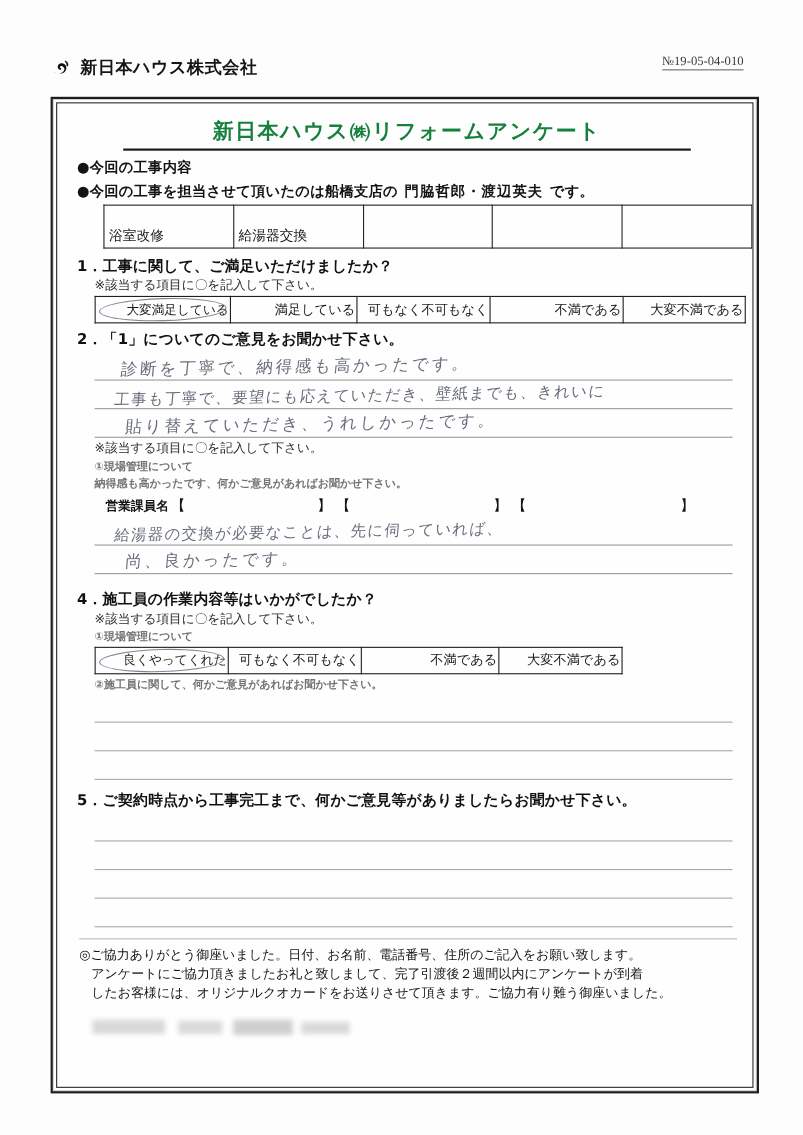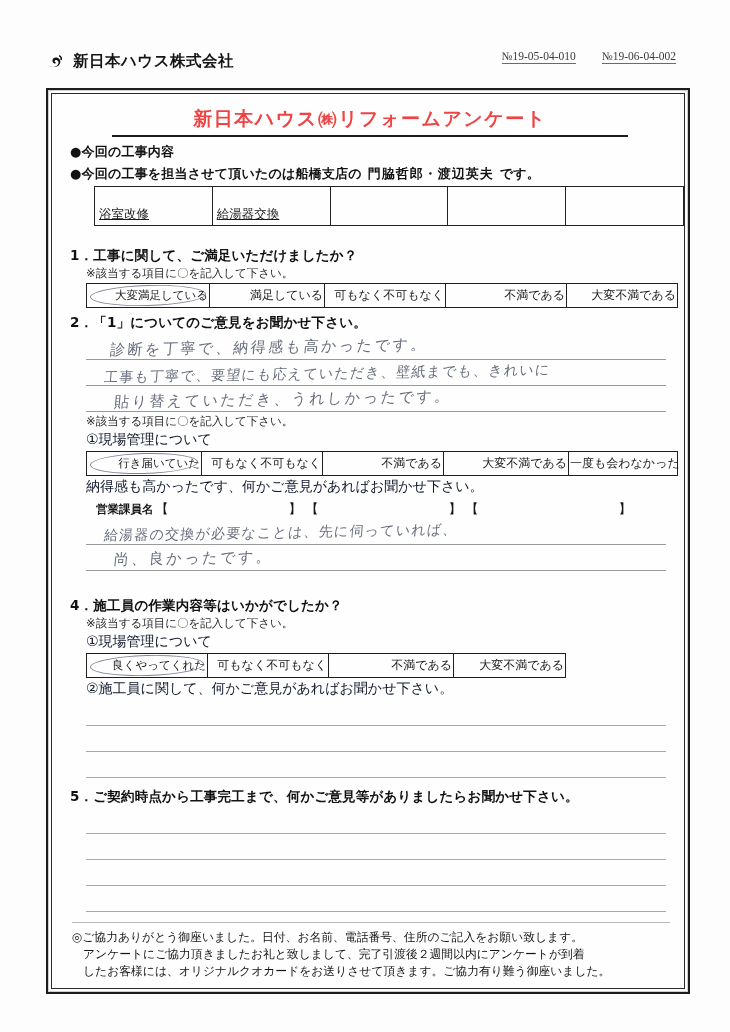--- a/index.html
+++ b/index.html
@@ -46,20 +46,21 @@
     font-weight: bold;
     letter-spacing: 0.5px;
     color: #141414;
     white-space: nowrap;
   }
   .ref-numbers {
     margin-left: auto;
     display: flex;
     gap: 26px;
     padding-right: 18px;
+    flex-direction: column;
   }
   .ref-no {
     font-size: 11.5px;
     color: #3a3a3a;
     border-bottom: 1px solid #6a6a6a;
     padding-bottom: 1px;
     font-family: "Liberation Serif", serif;
     white-space: nowrap;
   }
 
@@ -92,43 +93,42 @@
 
   
   .doc-title {
     text-align: center;
     font-size: 19px;
     font-weight: bold;
     letter-spacing: 1.5px;
     padding: 4px 0 3px;
     margin: 0 42px 6px;
     border-bottom: 2px solid #1c1c1c;
-    color: #ef4444;
+    color: #15803d;
   }
 
   
   .bullet-line {
     font-size: 13px;
     font-weight: bold;
     margin: 4px 0 2px;
     letter-spacing: 0.2px;
     color: #131313;
   }
   .staff-names {
     padding: 0 6px;
     letter-spacing: 1px;
   }
 
   
   .work-table {
     border-collapse: collapse;
-    margin: 3px 0 21px 24px;
+    margin: 3px 0 7px 24px;
     width: 590px;
     table-layout: fixed;
-    text-decoration: underline;
   }
   .work-table td {
     border: 1px solid #222;
     height: 36px;
     vertical-align: bottom;
     padding: 0 0 2px 4px;
     font-size: 12.5px;
     color: #181818;
   }
 
@@ -139,24 +139,24 @@
     margin: 6px 0 1px;
     letter-spacing: 0.2px;
     color: #111;
   }
   .note {
     font-size: 11.5px;
     margin: 1px 0 2px 16px;
     color: #2a2a2a;
   }
   .sub-label {
-    font-size: 14px;
-    font-weight: normal;
+    font-size: 10px;
+    font-weight: bold;
     margin: 2px 0 2px 16px;
-    color: #0f172a;
+    color: #737373;
   }
 
   
   .opt-table {
     border-collapse: collapse;
     margin-left: 16px;
     table-layout: fixed;
   }
   .opt-table.w5 { width: 592px; }
   .opt-table.w4 { width: 480px; }
@@ -321,50 +321,39 @@
           <div class="hw-line">
             <span class="hw-text i2">工事も丁寧で、要望にも応えていただき、壁紙までも、きれいに</span>
           </div>
           <div class="hw-line">
             <span class="hw-text i3">貼り替えていただき、うれしかったです。</span>
           </div>
         </div>
 
         <div class="note">※該当する項目に〇を記入して下さい。</div>
         <div class="sub-label">①現場管理について</div>
-        <table class="opt-table w5">
-          <tbody>
-              <tr>
-            <td class="first marked" style="width:112px">行き届いていた</td>
-            <td style="width:118px">可もなく不可もなく</td>
-            <td style="width:118px">不満である</td>
-            <td style="width:122px">大変不満である</td>
-            <td>一度も会わなかった</td>
-          </tr>
-        </tbody>
-          </table>
         <div class="sub-label">納得感も高かったです、何かご意見があればお聞かせ下さい。</div>
 
         <div class="staff-row">
           <span class="lbl">営業課員名</span>
           <span class="bracket-slot">【<span class="gap g1"></span>】</span>
           <span class="bracket-slot">【<span class="gap g2"></span>】</span>
           <span class="bracket-slot">【<span class="gap g3"></span>】</span>
         </div>
 
         <div class="hw-block" style="width:580px;margin-top:1px">
           <div class="hw-line">
             <span class="hw-text i2">給湯器の交換が必要なことは、先に伺っていれば、</span>
           </div>
           <div class="hw-line">
             <span class="hw-text i3">尚、良かったです。</span>
           </div>
         </div>
 
-        <div class="question" style="margin-top:26px">4．施工員の作業内容等はいかがでしたか？</div>
+        <div class="question" style="margin-top:14px">4．施工員の作業内容等はいかがでしたか？</div>
         <div class="note">※該当する項目に〇を記入して下さい。</div>
         <div class="sub-label">①現場管理について</div>
         <table class="opt-table w4">
           <tbody>
               <tr>
             <td class="first marked" style="width:118px">良くやってくれた</td>
             <td style="width:118px">可もなく不可もなく</td>
             <td style="width:122px">不満である</td>
             <td>大変不満である</td>
           </tr>

